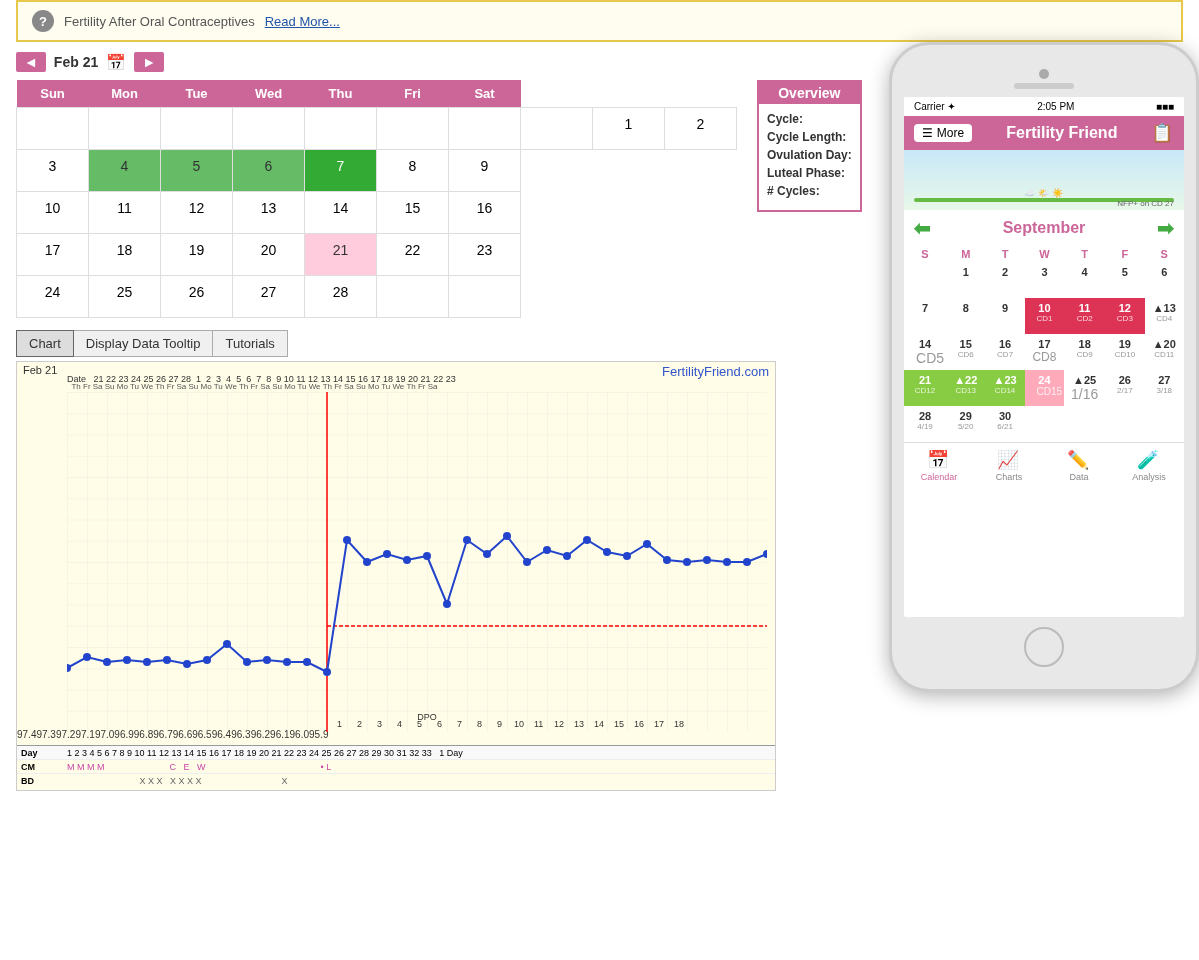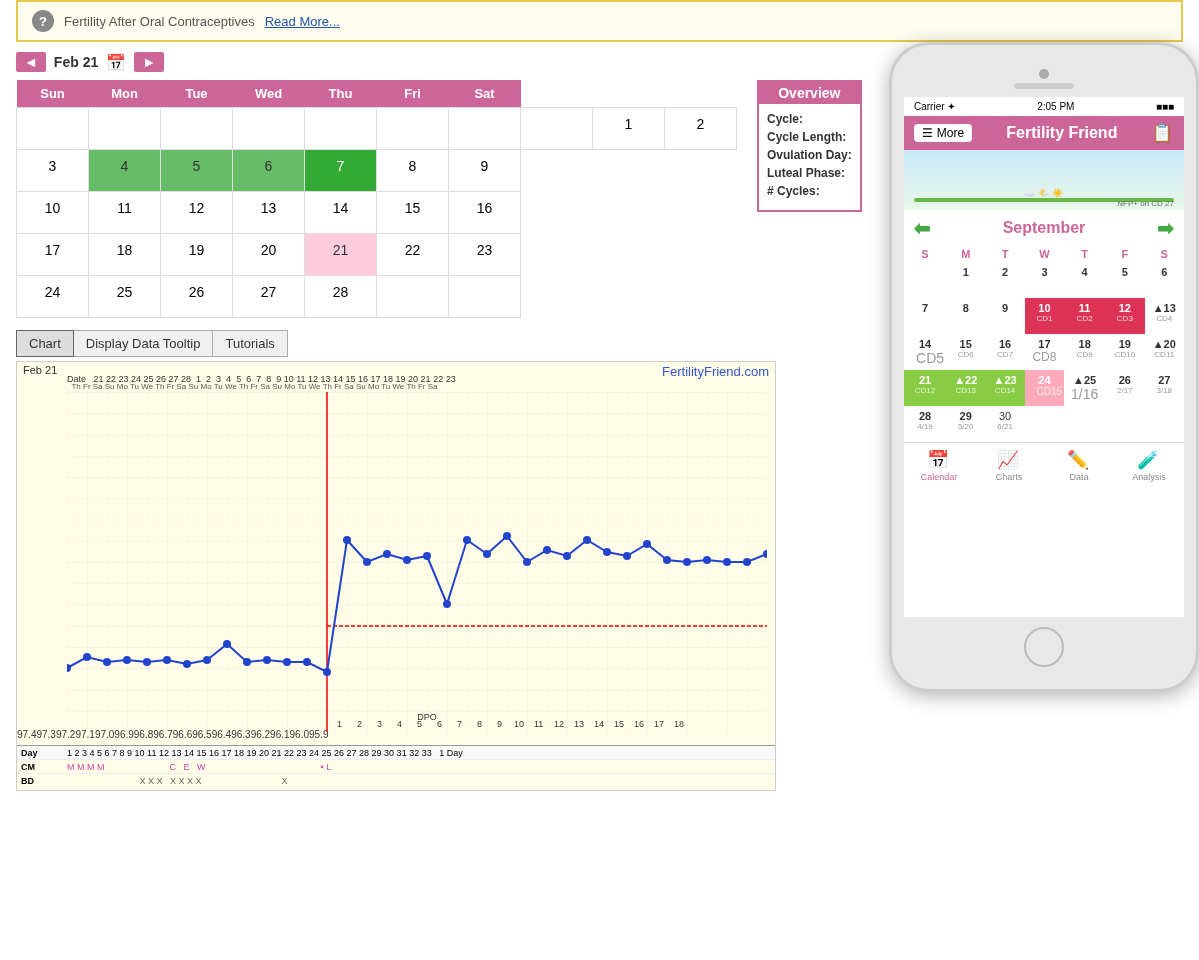--- a/index.html
+++ b/index.html
@@ -527,21 +527,21 @@
                 <tr>
                   <td>
                     <span style="display:block; font-size:11px; font-weight:bold; color:#333;">28</span>
                     <span style="display:block; font-size:8px; color:#999;">4/19</span>
                   </td>
                   <td>
                     <span style="display:block; font-size:11px; font-weight:bold; color:#333;">29</span>
                     <span style="display:block; font-size:8px; color:#999;">5/20</span>
                   </td>
                   <td>
-                    <span style="display:block; font-size:11px; font-weight:normal; color:#333;">30</span>
+                    <span style="display:block; font-size:11px; font-weight:bold; color:#333;">30</span>
                     <span style="display:block; font-size:8px; color:#999;">6/21</span>
                   </td>
                   <td>
                     <span style="display:block; font-size:11px; font-weight:bold; color:#333;"></span>
                     <span style="display:block; font-size:8px; color:#999;"></span>
                   </td>
                   <td>
                     <span style="display:block; font-size:11px; font-weight:bold; color:#333;"></span>
                     <span style="display:block; font-size:8px; color:#999;"></span>
                   </td>

